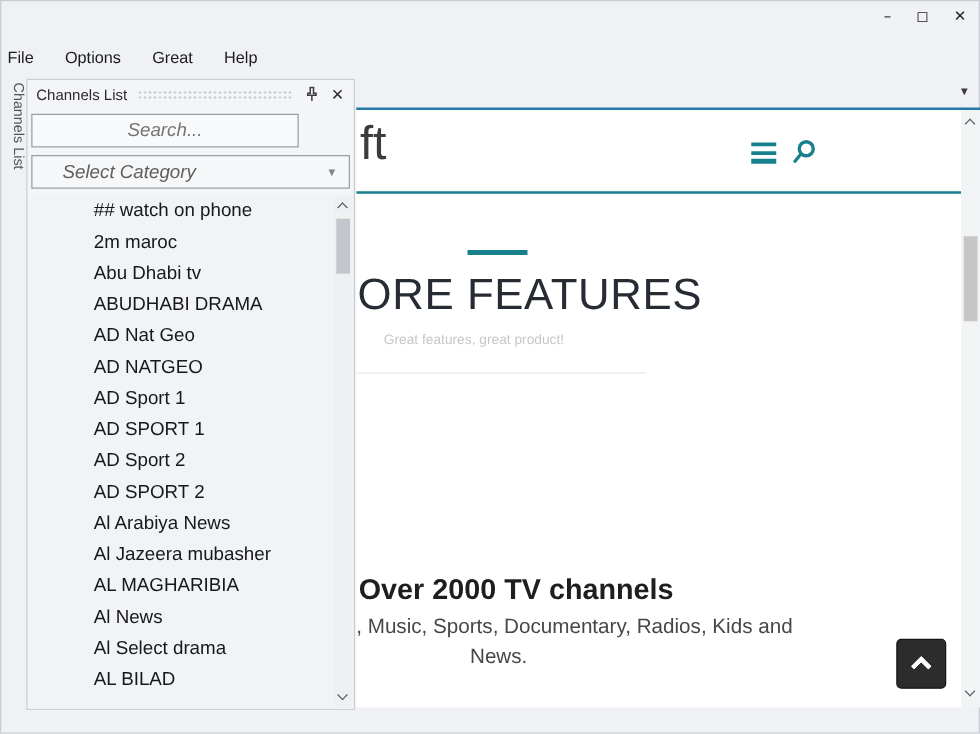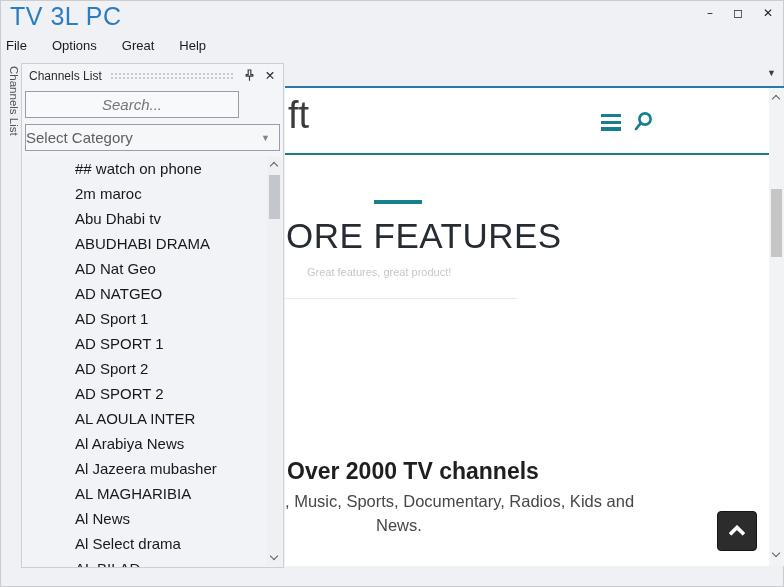--- a/index.html
+++ b/index.html
@@ -30,21 +30,21 @@
   .pin-btn, .close-btn { width:16px; height:16px; display:flex; align-items:center; justify-content:center; margin-right:5px; }
   .close-btn { font-size:12.5px; color:#2f2f2f; font-weight:700; font-family:"DejaVu Sans", sans-serif; }
 
   .search-box { position:absolute; left:3px; top:27px; width:214px; height:27px;
     border:1px solid #989ea6; background:#f8f9fb; }
   .search-box input { width:100%; height:100%; border:none; background:transparent; outline:none;
     text-align:center; font-style:italic; font-size:15px; color:#6f6f6f; font-family:"Liberation Sans", sans-serif; }
 
   .cat-select { position:absolute; left:3px; top:60px; width:255px; height:27px;
     border:1px solid #989ea6; background:#f6f7f9; display:flex; align-items:center; }
-  .cat-label { font-size:15px; color:#5f5f5f; margin-left:0; }
+  .cat-label { font-size:15px; color:#5f5f5f; margin-left:24px;font-style:italic; }
   .cat-arrow { position:absolute; right:9px; top:8px; font-size:9px; color:#7e848c; }
 
   .list-wrap { position:absolute; left:1px; top:92px; width:259px; height:411px;
     background:#f1f3f6; overflow:hidden; }
   .clist { position:absolute; left:0; top:0; width:244px; height:100%; overflow:hidden;margin-left:48px; }
   .crow { height:25px; line-height:25px; font-size:15px; color:#17181a; padding-left:4px;
     white-space:nowrap; overflow:hidden; }
 
   
   .sbar { position:absolute; background:#eef0f2; }
@@ -89,21 +89,20 @@
   .web-sbar { left:484px; top:27px; width:16px; height:478px; background:#f2f3f4; }
   .web-sbar .thumb { top:101px; height:68px; background:#c6c6c6; }
   .web-sbar .arrow.top { top:8px; }
   .web-sbar .arrow.bottom { bottom:10px; }
 </style>
 </head>
 <body>
 
 <div id="win">
 
-  <div class="app-title">TV 3L PC</div>
   <div class="win-controls">
     <span class="win-btn">–</span>
     <span class="win-btn">◻</span>
     <span class="win-btn">✕</span>
   </div>
 
   <div class="menubar">
     <span class="menu-item">File</span>
     <span class="menu-item">Options</span>
     <span class="menu-item">Great</span>
@@ -138,21 +137,20 @@
           <div class="crow">## watch on phone</div>
           <div class="crow">2m maroc</div>
           <div class="crow">Abu Dhabi tv</div>
           <div class="crow">ABUDHABI DRAMA</div>
           <div class="crow">AD Nat Geo</div>
           <div class="crow">AD NATGEO</div>
           <div class="crow">AD Sport 1</div>
           <div class="crow">AD SPORT 1</div>
           <div class="crow">AD Sport 2</div>
           <div class="crow">AD SPORT 2</div>
-          <div class="crow">AL AOULA INTER</div>
           <div class="crow">Al Arabiya News</div>
           <div class="crow">Al Jazeera mubasher</div>
           <div class="crow">AL MAGHARIBIA</div>
           <div class="crow">Al News</div>
           <div class="crow">Al Select drama</div>
           <div class="crow">AL BILAD</div>
         </div>
       <div class="sbar list-sbar">
         <span class="arrow top">
             <i class="chev up"></i>

